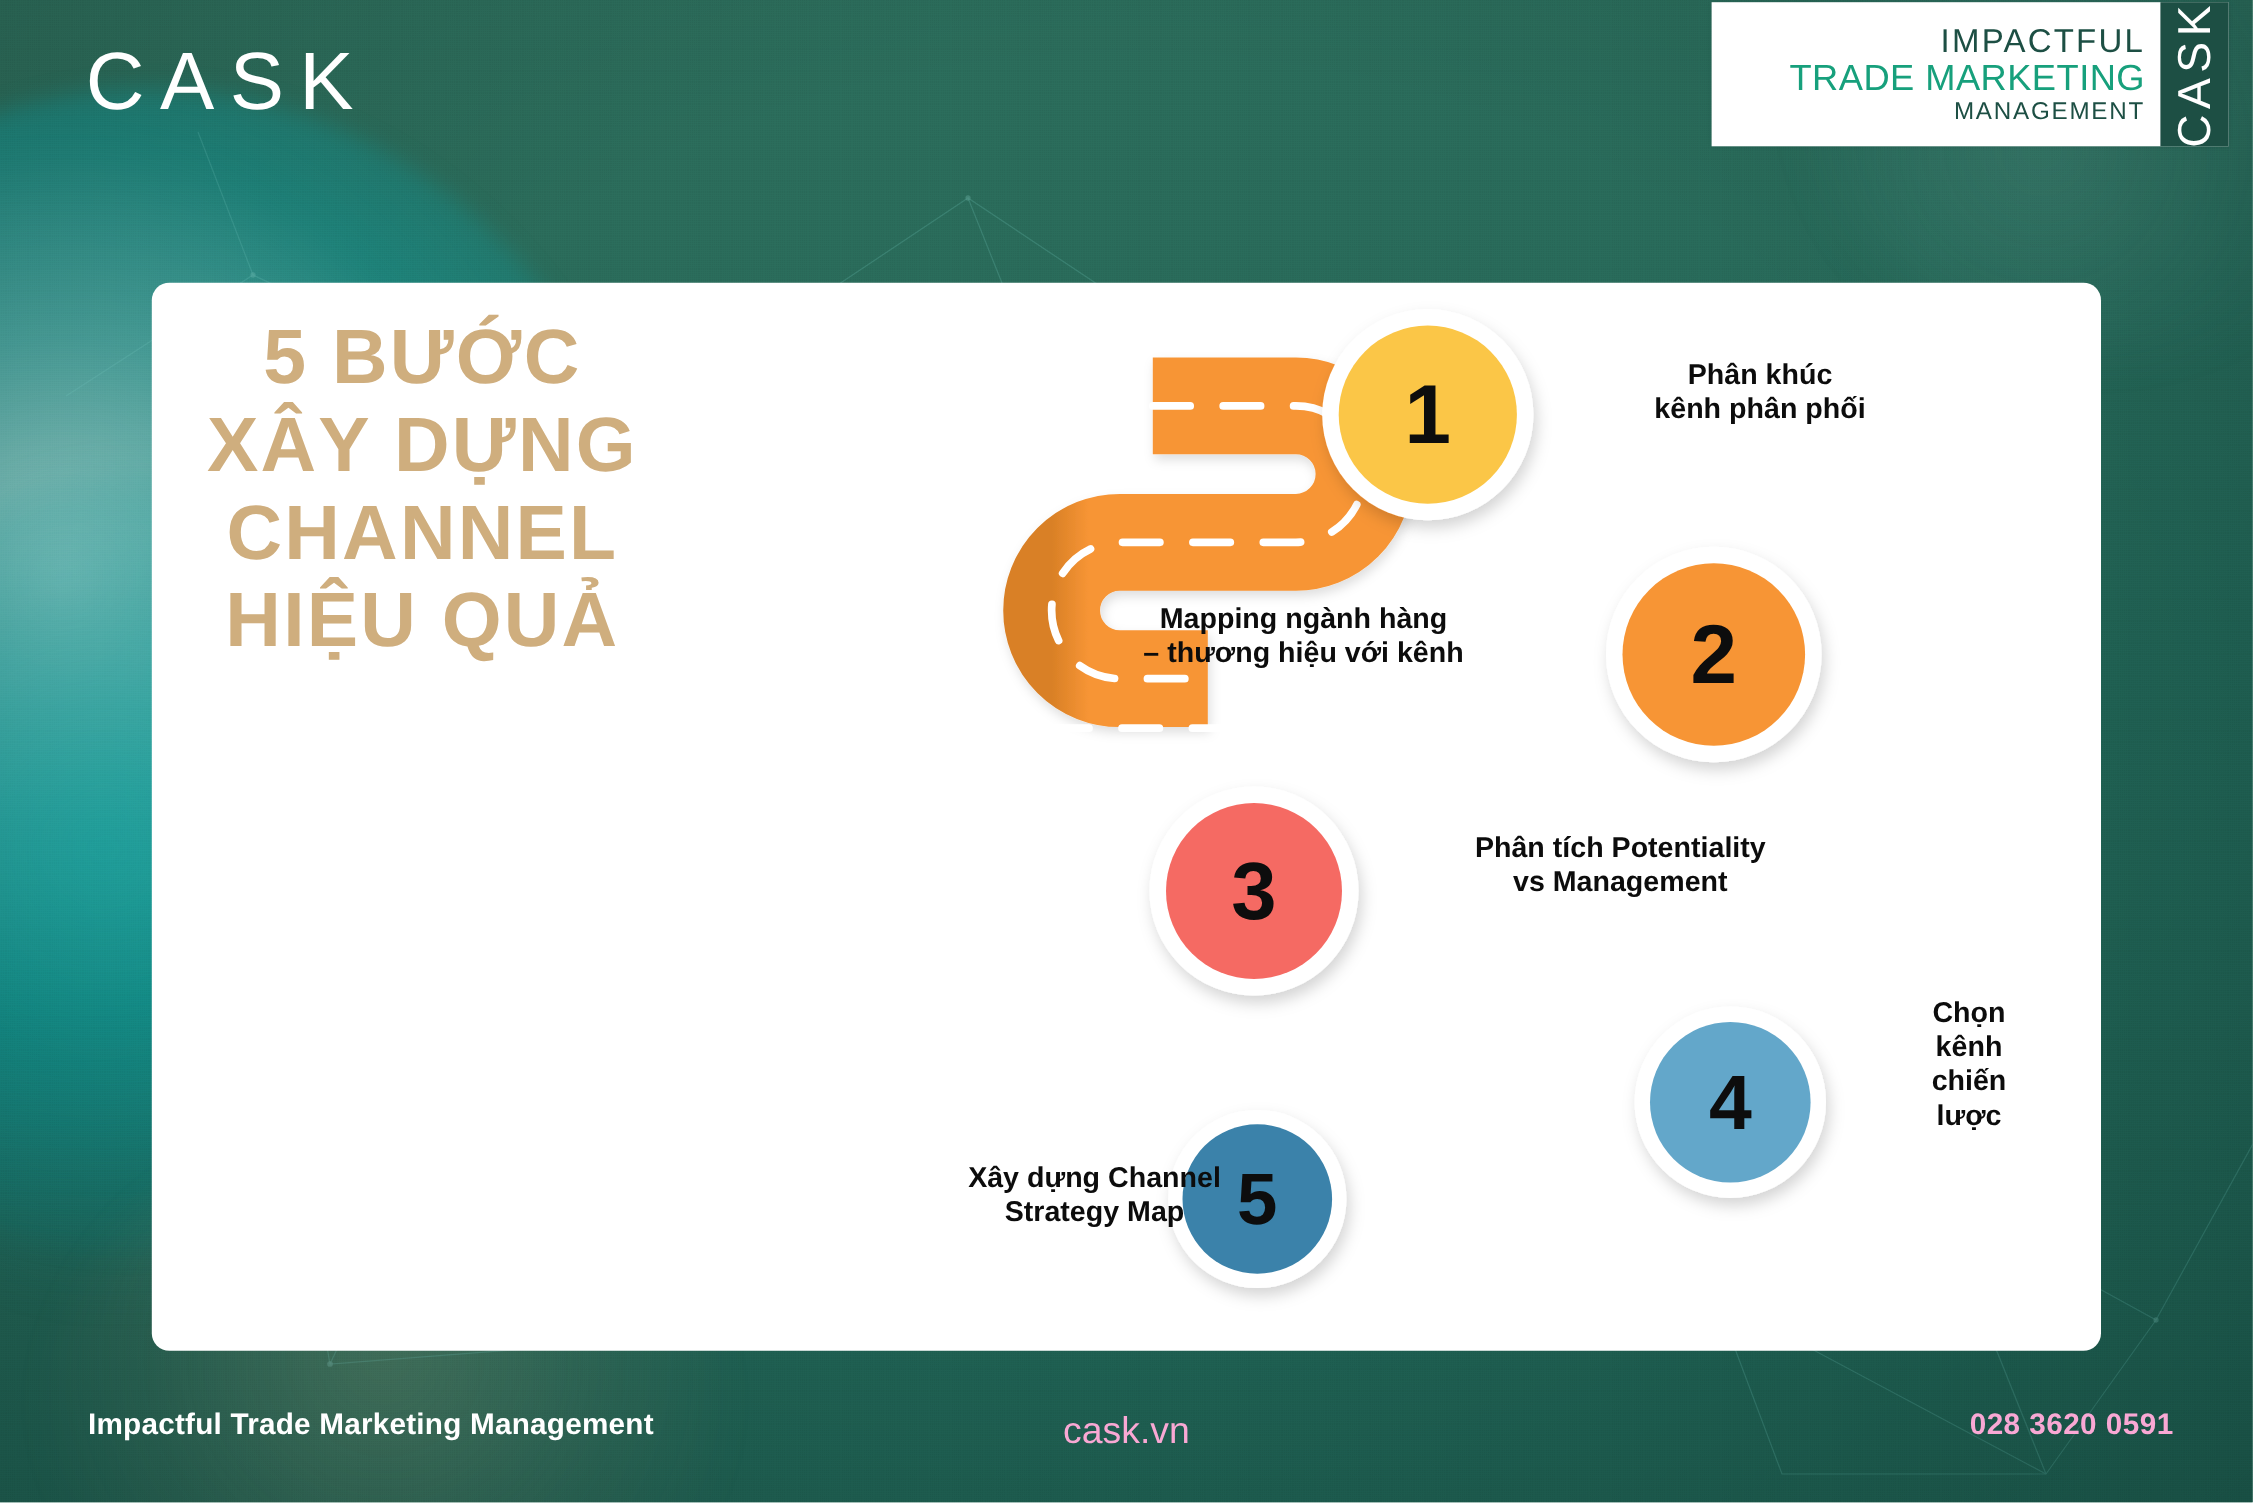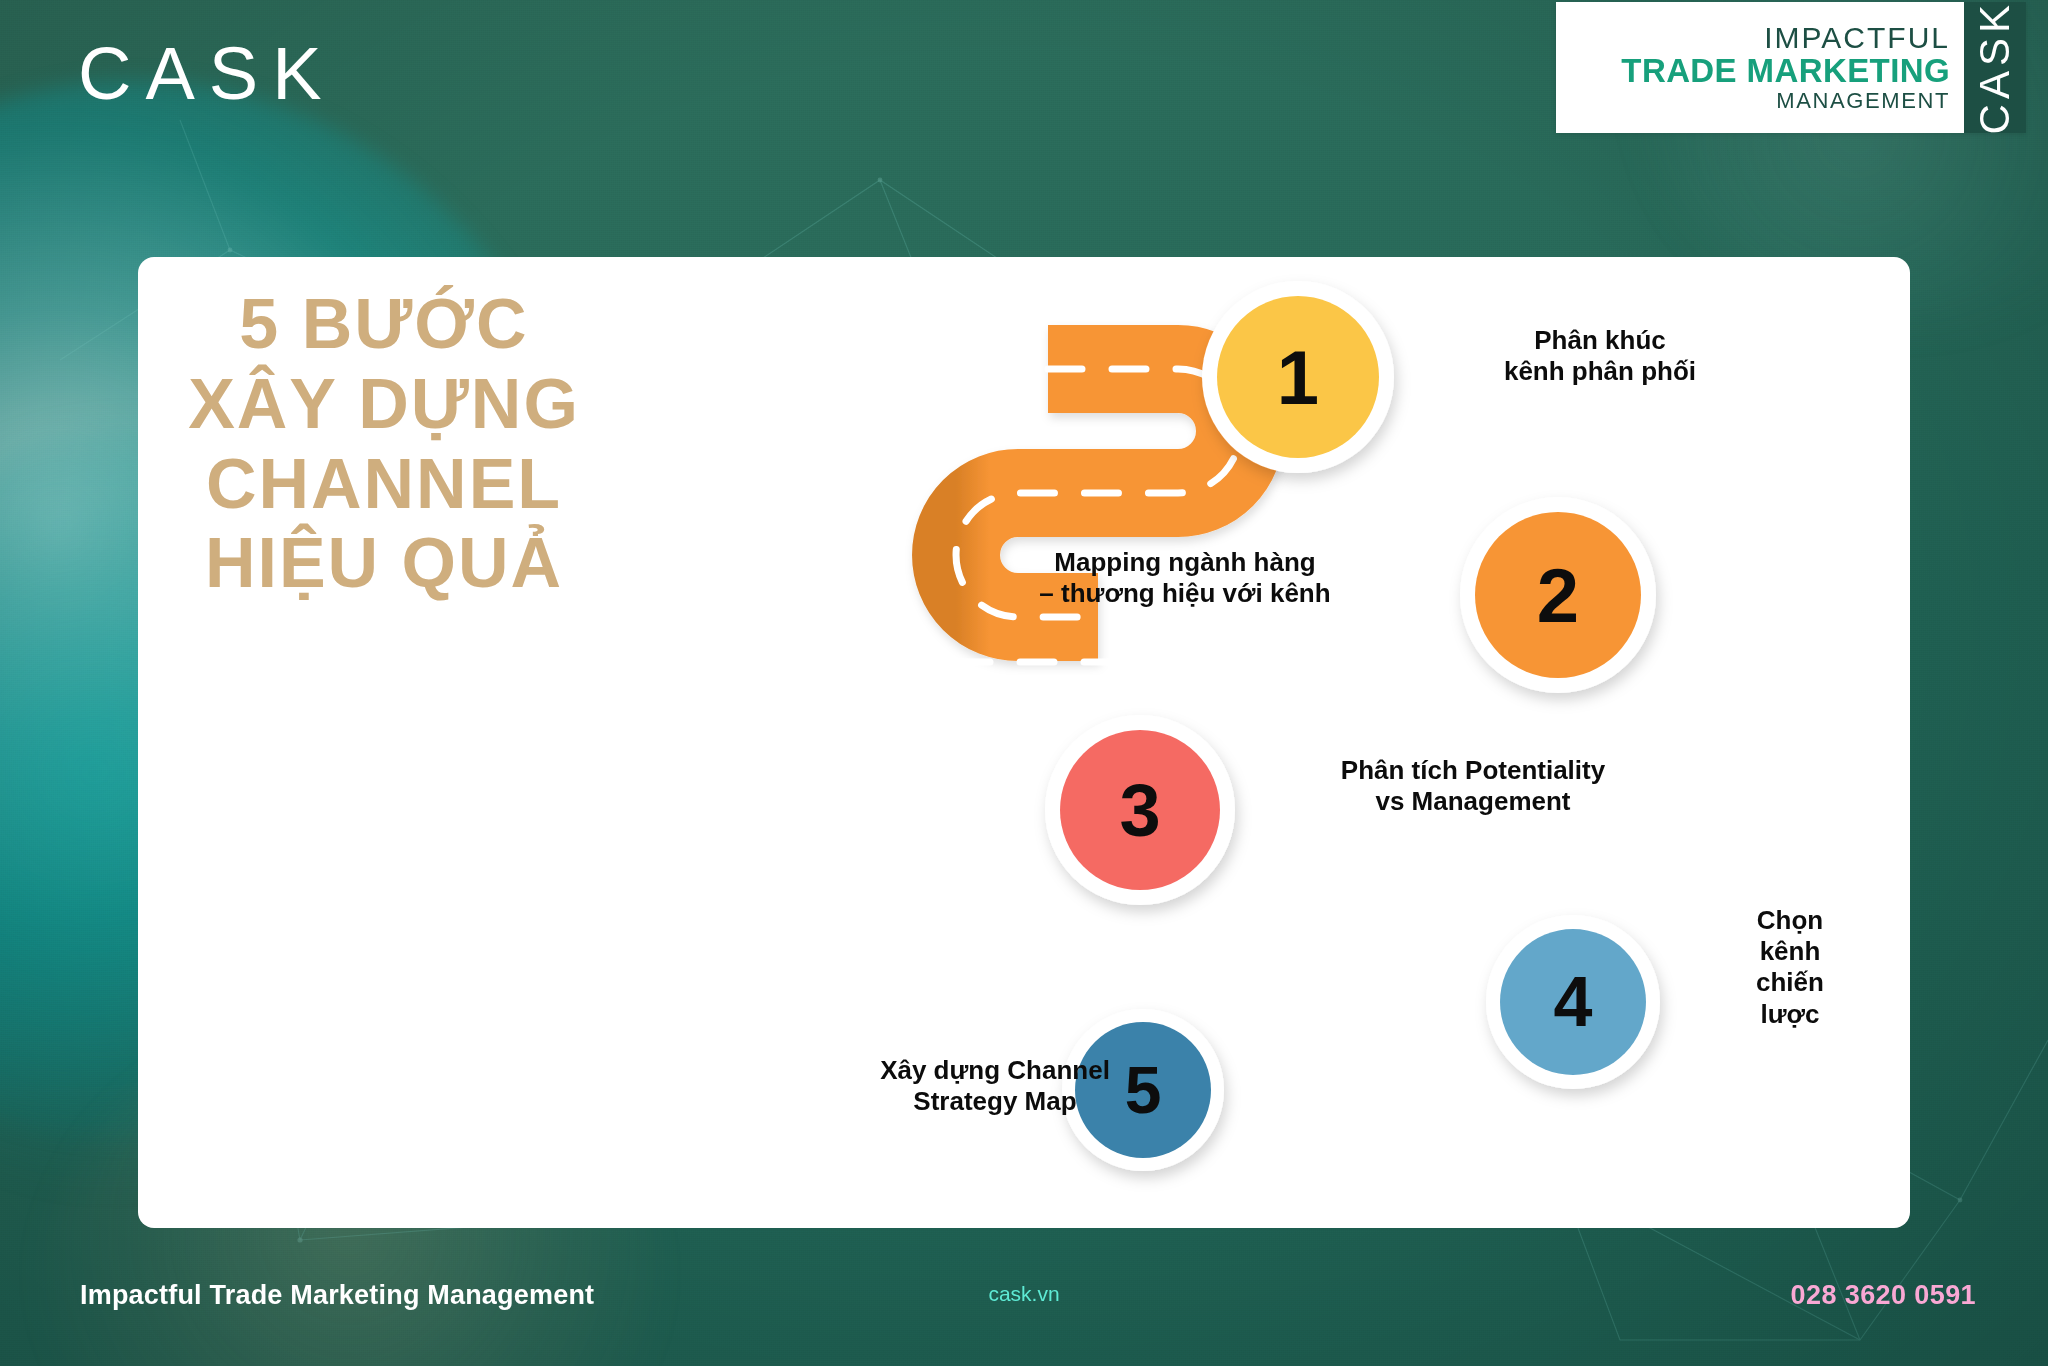--- a/index.html
+++ b/index.html
@@ -105,21 +105,21 @@
     display:flex; flex-direction:column;
     align-items:flex-end; justify-content:center;
     padding:6px 14px 6px 10px;
     line-height:1.06;
   }
   #brand-badge .l1{
     font-size:30px; font-weight:400; letter-spacing:2.0px;
     color:#1D4F44;
   }
   #brand-badge .l2{
-    font-size:33px; font-weight:700; letter-spacing:0.4px;
+    font-size:33px; font-weight:400; letter-spacing:0.4px;
     color:#17A07C;
   }
   #brand-badge .l3{
     font-size:22px; font-weight:400; letter-spacing:1.6px;
     color:#1D4F44;
   }
   #brand-badge .vert{
     width:62px;
     background:#1D4F44;
     display:flex; align-items:center; justify-content:center;
@@ -185,21 +185,21 @@
     position:absolute; bottom:0; left:0;
     width:2048px; height:138px;
   }
   .ft-left{
     position:absolute; left:80px; top:52px;
     color:#ffffff; font-size:27px; font-weight:700; letter-spacing:0.2px;
   }
   .ft-center{
     position:absolute; left:0; top:54px; width:2048px;
     text-align:center;
-    color:#5eead4; font-size:21px; font-weight:400;
+    color:#f9a8d4; font-size:34px; font-weight:400;
   }
   .ft-right{
     position:absolute; right:72px; top:52px;
     color:#f9a8d4; font-size:27px; font-weight:700; letter-spacing:0.4px;
   }
 </style>
 </head>
 <body>
 
 <div id="canvas">

